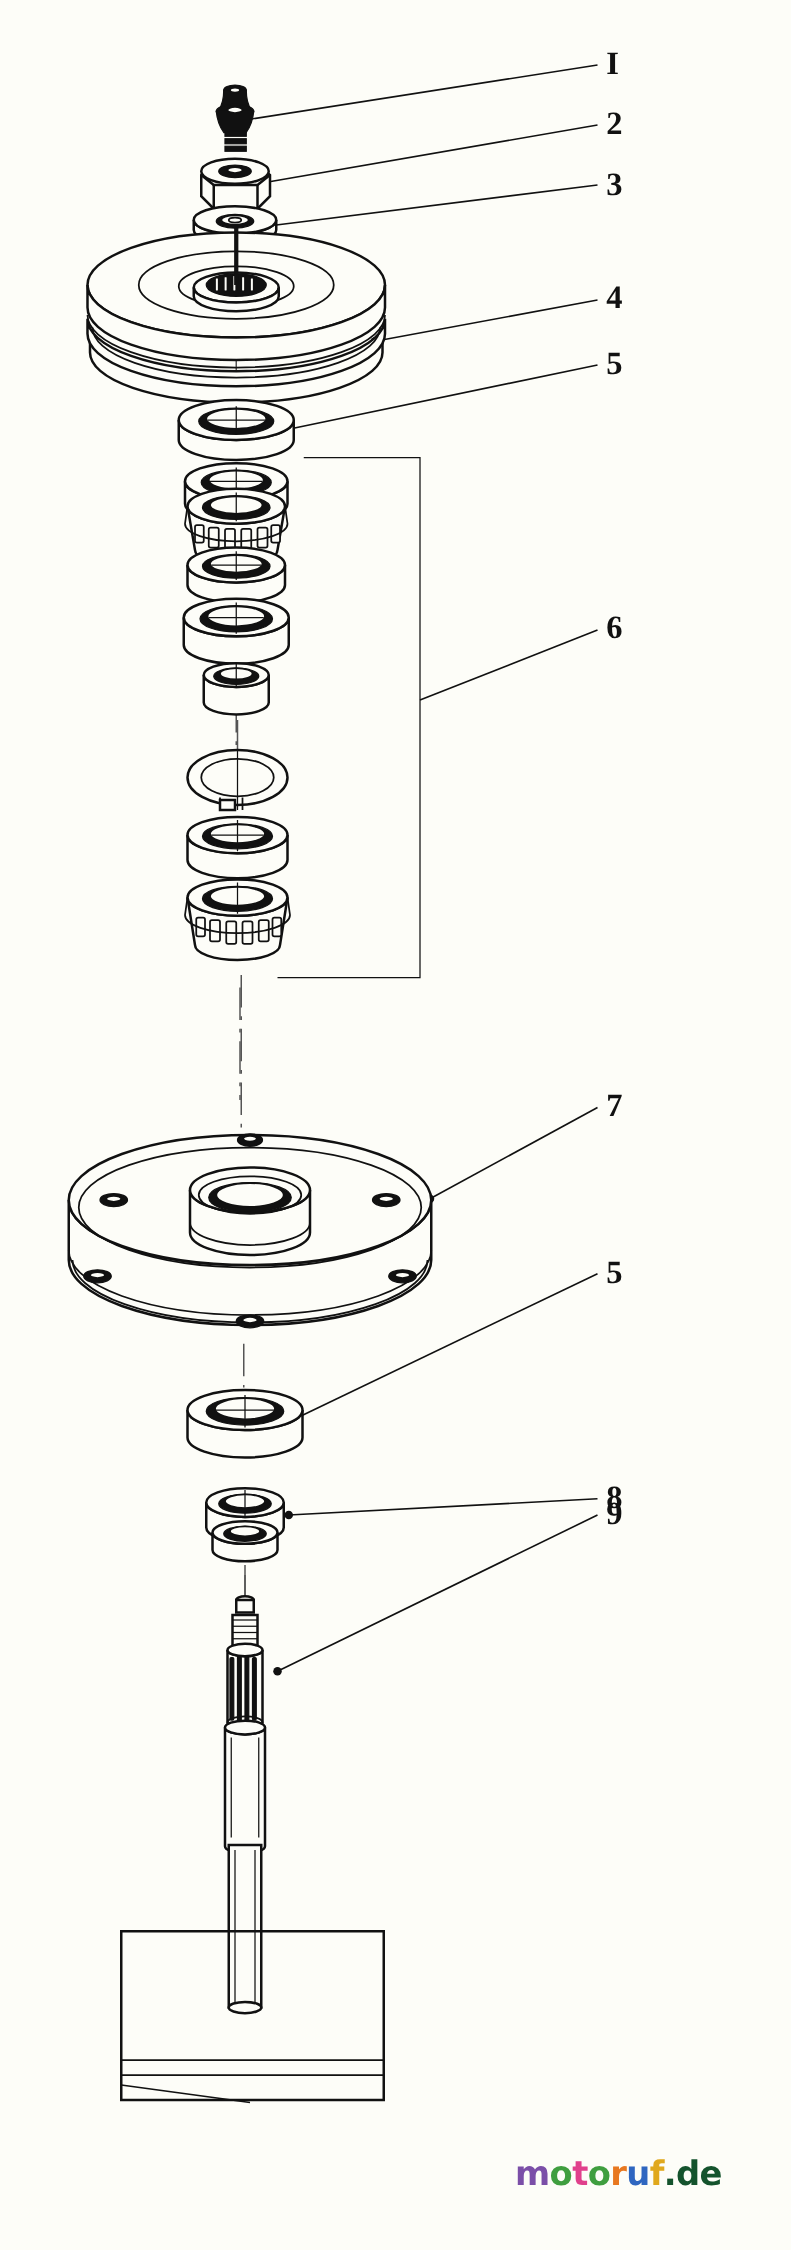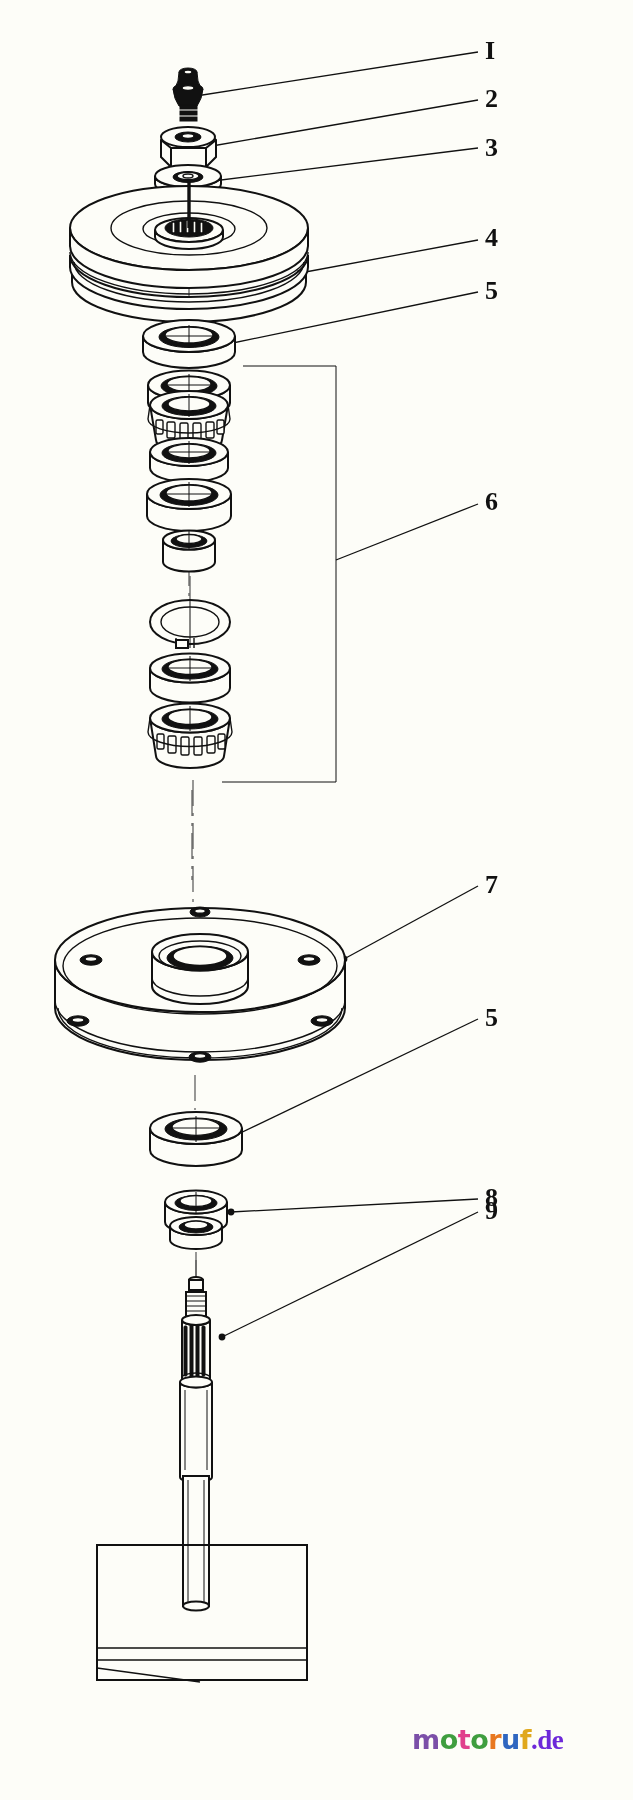--- a/index.html
+++ b/index.html
@@ -37,23 +37,22 @@
     top: 1724px;
     font-family: "DejaVu Sans", sans-serif;
     font-size: 27px;
     font-weight: 700;
     letter-spacing: -0.5px;
     white-space: nowrap;
     user-select: none;
   }
   #watermark span { display: inline-block; }
   .wm-suffix {
-    color: #6d28d9;
+    color: #14532d;
     font-weight: 700;
-    font-family: Liberation Serif, serif;
   }
 </style>
 </head>
 <body>
 
 <div id="page">
 
   <svg id="diagram" viewBox="0 0 633 1800">
     <defs>
       <style>

